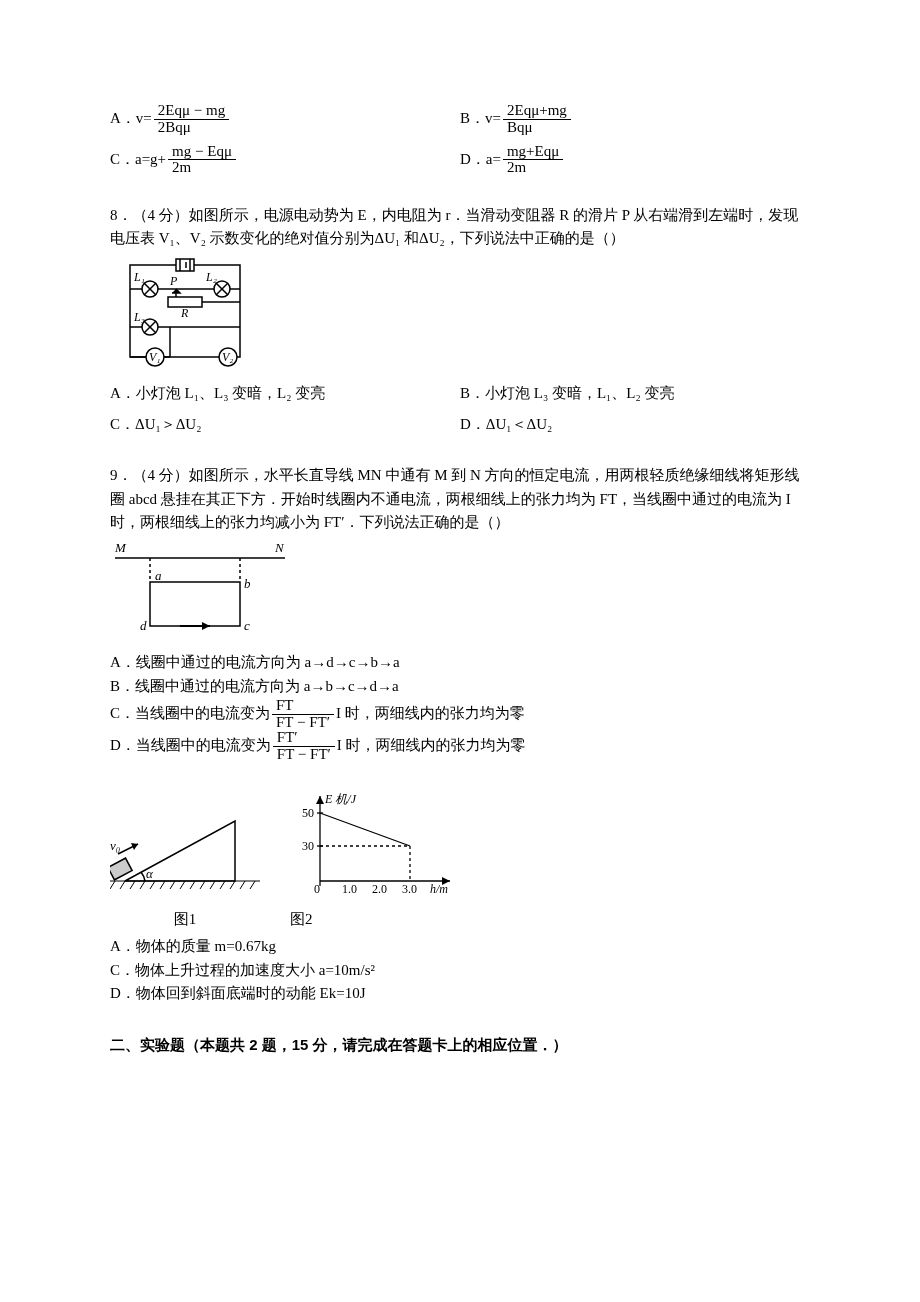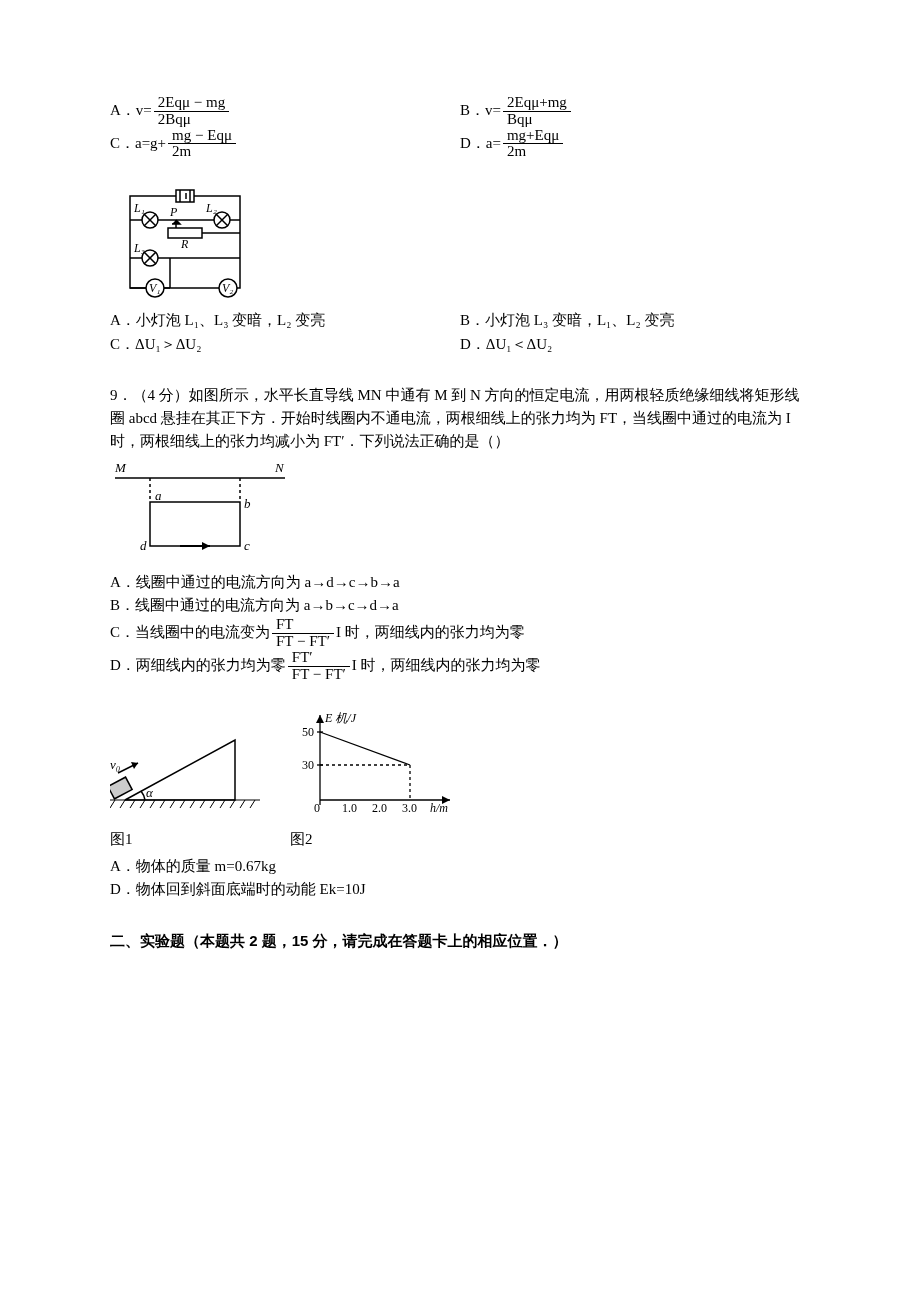--- a/index.html
+++ b/index.html
@@ -14,20 +14,21 @@
     font-size: 15px;
     color: #000;
     line-height: 1.55;
     padding: 95px 110px 60px 110px;
     box-sizing: border-box;
   }
   .block { margin-bottom: 28px; }
   .opt-row {
     display: flex;
     flex-wrap: wrap;
+    margin-top: 8px;
   }
   .opt-row > div { flex: 0 0 50%; min-width: 300px; }
   .frac {
     display: inline-block;
     vertical-align: middle;
     text-align: left;
     font-family: "Times New Roman", serif;
     line-height: 1.05;
     margin: 0 2px;
   }
@@ -53,20 +54,21 @@
     <div>
       <span class="tm">C．a=g+</span><span class="frac"><span class="num tm">mg − Eqμ</span><span class="den tm">2m</span></span>
     </div>
     <div>
       <span class="tm">D．a=</span><span class="frac"><span class="num tm">mg+Eqμ</span><span class="den tm">2m</span></span>
     </div>
   </div>
 </div>
 
 <div class="block">
+  <div>8．（4 分）如图所示，电源电动势为 E，内电阻为 r．当滑动变阻器 R 的滑片 P 从右端滑到左端时，发现电压表 V₁、V₂ 示数变化的绝对值分别为ΔU₁ 和ΔU₂，下列说法中正确的是（）</div>
   <div class="fig">
     <svg width="150" height="110" viewBox="0 0 150 110">
       <g stroke="#000" stroke-width="1.5" fill="none">
         <rect x="20" y="8" width="110" height="92"></rect>
 
         <rect x="66" y="2" width="18" height="12" fill="#fff"></rect>
         <line x1="70" y1="2" x2="70" y2="14"></line>
         <line x1="76" y1="5" x2="76" y2="11"></line>
         <line x1="80" y1="2" x2="80" y2="14"></line>
 
@@ -136,28 +138,28 @@
         <text x="30" y="90">d</text>
       </g>
     </svg>
   </div>
   <div>A．线圈中通过的电流方向为 a→d→c→b→a</div>
   <div>B．线圈中通过的电流方向为 a→b→c→d→a</div>
   <div>
     <span>C．当线圈中的电流变为</span><span class="frac"><span class="num tm">FT</span><span class="den tm">FT − FT′</span></span><span>I 时，两细线内的张力均为零</span>
   </div>
   <div>
-    <span>D．两细线内的张力均为零</span><span class="frac"><span class="num tm">FT′</span><span class="den tm">FT − FT′</span></span><span>I 时，两细线内的张力均为零</span>
+    <span>D．当线圈中的电流变为</span><span class="frac"><span class="num tm">FT′</span><span class="den tm">FT − FT′</span></span><span>I 时，两细线内的张力均为零</span>
   </div>
 </div>
 
 <div class="block">
   <div class="fig" style="display:flex;gap:30px;align-items:flex-end;">
 
-    <div style="text-align:left;">
+    <div style="text-align:center;">
       <svg width="150" height="95" viewBox="0 0 150 95">
         <g stroke="#000" stroke-width="1.5" fill="none">
           <polygon points="15,75 125,75 125,15"></polygon>
           <rect x="0" y="56" width="20" height="14" transform="rotate(-28 10 63)" fill="#ccc"></rect>
           <g stroke-width="1">
             <line x1="0" y1="75" x2="150" y2="75"></line>
             <line x1="5" y1="75" x2="0" y2="83"></line>
               <line x1="15" y1="75" x2="10" y2="83"></line>
               <line x1="25" y1="75" x2="20" y2="83"></line>
               <line x1="35" y1="75" x2="30" y2="83"></line>
@@ -204,18 +206,19 @@
           <text x="52" y="102">1.0</text>
           <text x="82" y="102">2.0</text>
           <text x="112" y="102">3.0</text>
           <text x="140" y="102" font-style="italic">h/m</text>
         </g>
       </svg>
       <div>图2</div>
     </div>
   </div>
   <div>A．物体的质量 m=0.67kg</div>
+  <div>C．物体上升过程的加速度大小 a=10m/s²</div>
   <div>D．物体回到斜面底端时的动能 Ek=10J</div>
 </div>
 
 <div class="block">
   <span class="sec-title">二、实验题（本题共 2 题，15 分，请完成在答题卡上的相应位置．）</span>
 </div>
 
 </body></html>

